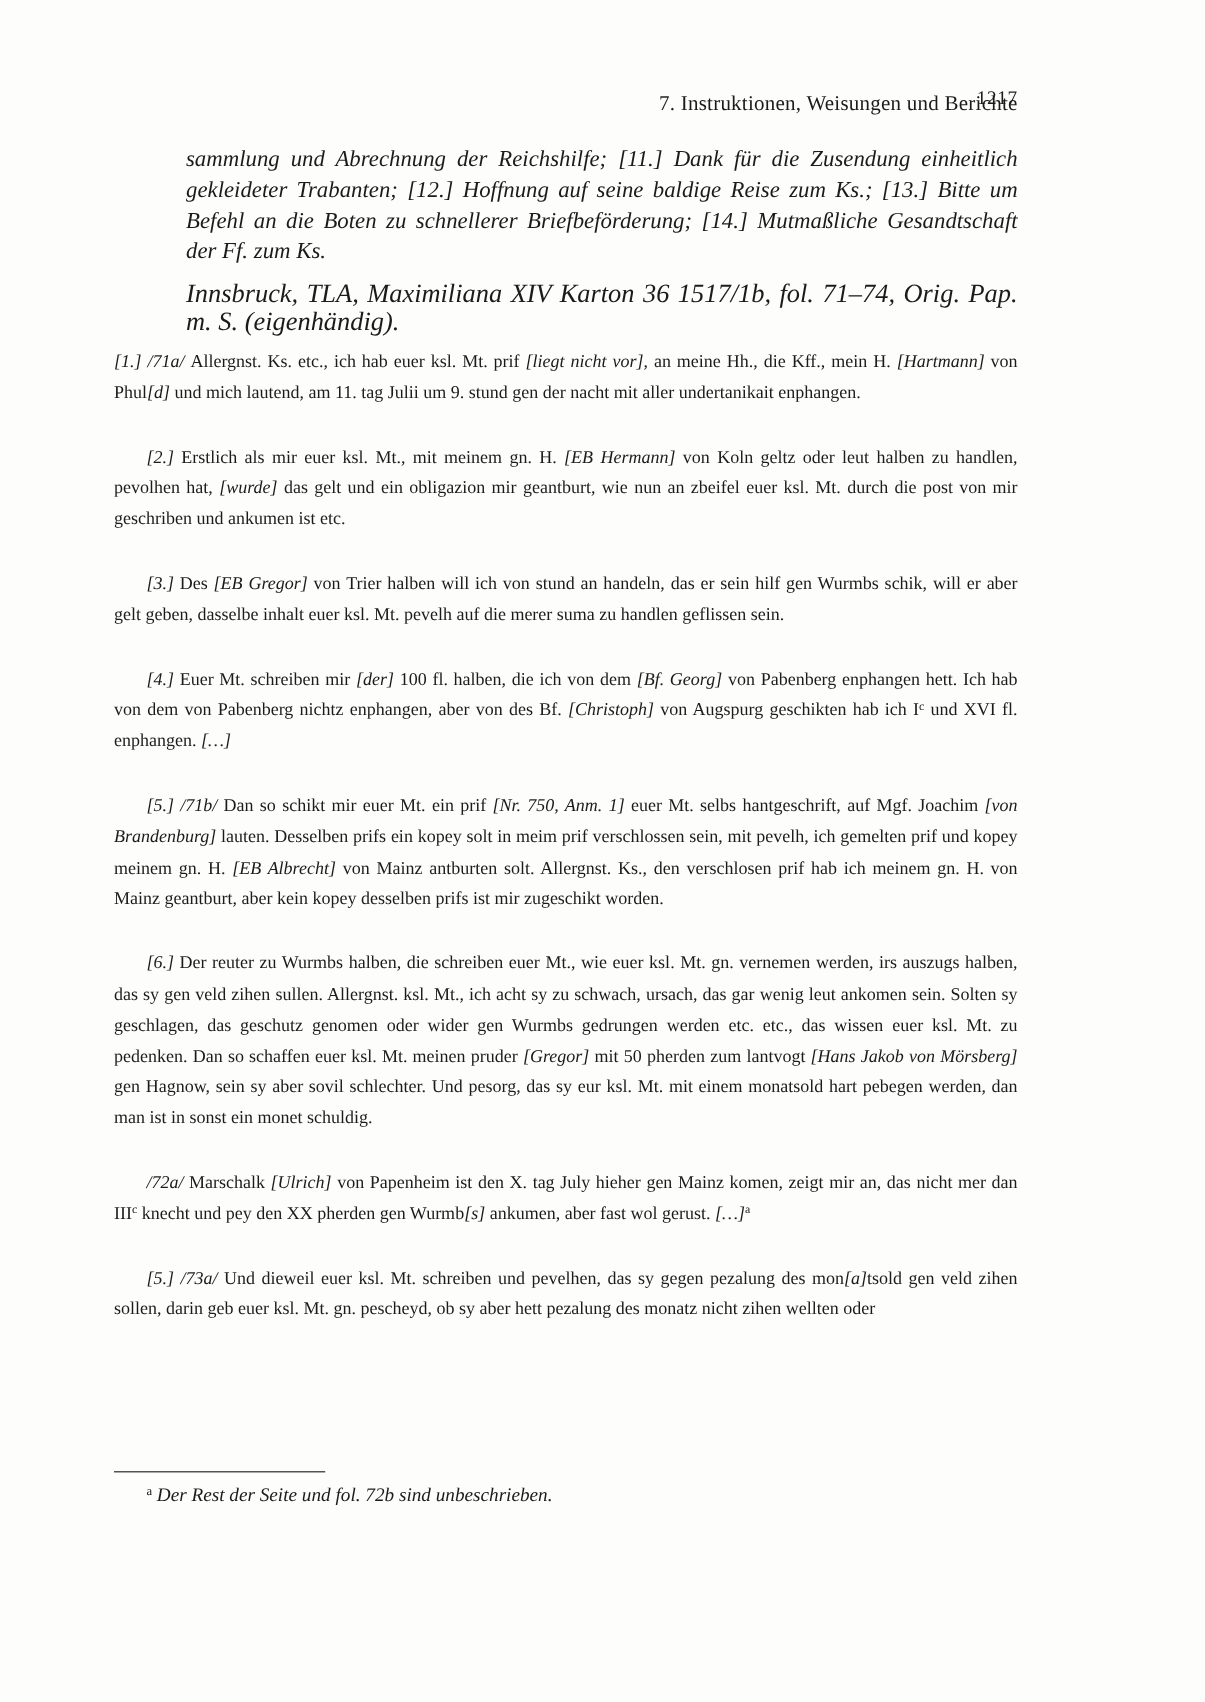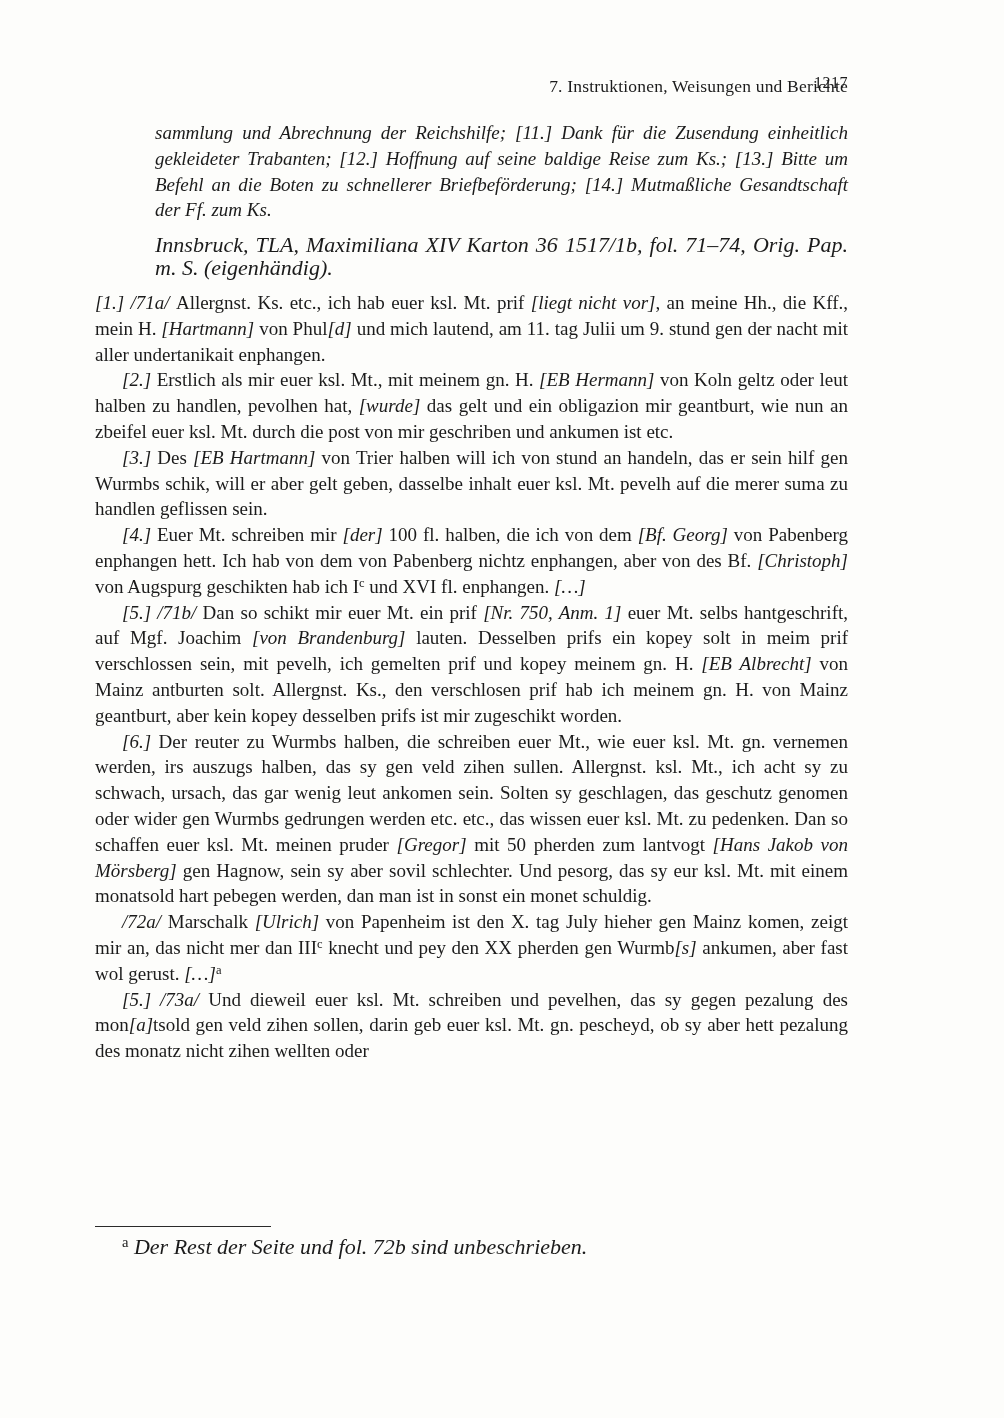--- a/index.html
+++ b/index.html
@@ -38,45 +38,45 @@
     position: absolute;
     left: 155px; top: 233px; width: 693px;
     font-size: 22px;
     line-height: 23px;
     font-style: italic;
     text-align: justify;
   }
   .body-text {
     position: absolute;
     left: 95px; top: 290px; width: 753px;
-    font-size: 19px;
+    font-size: 15px;
     line-height: 25.8px;
     text-align: justify;
   }
   .para { margin: 0; }
-  .para.indent { text-indent: 27px; }
+  .para.indent { text-indent: 27px; margin-top: 28px; }
   .it { font-style: italic; }
   sup {
     font-size: 0.66em;
     line-height: 0;
     position: relative;
     top: -0.45em;
     vertical-align: baseline;
   }
   .footnote-area {
     position: absolute;
     left: 95px; top: 1226px; width: 753px;
   }
   .fn-rule {
     width: 176px;
     border-top: 1.2px solid #2a2a2a;
     margin-bottom: 9px;
   }
   .footnote {
-    font-size: 22px;
+    font-size: 16px;
     line-height: 21px;
     padding-left: 27px;
   }
   .footnote .it { font-style: italic; }
 </style>
 </head>
 <body>
 
 <div class="page">
 
@@ -85,21 +85,21 @@
     <span class="pagenum">1217</span>
   </div>
 
   <div class="abstract"><span class="it">sammlung und Abrechnung der Reichshilfe; [11.] Dank für die Zusendung einheitlich gekleideter Trabanten; [12.] Hoffnung auf seine baldige Reise zum Ks.; [13.] Bitte um Befehl an die Boten zu schnellerer Briefbeförderung; [14.] Mutmaßliche Gesandtschaft der Ff. zum Ks.</span></div>
 
   <div class="citation"><span class="it">Innsbruck, TLA, Maximiliana XIV Karton 36 1517/1b, fol. 71–74, Orig. Pap. m. S. (eigenhändig).</span></div>
 
   <div class="body-text">
       <p class="para"><span class="it">[1.] /71a/ </span><span>Allergnst. Ks. etc., ich hab euer ksl. Mt. prif </span><span class="it">[liegt nicht vor]</span><span>, an meine Hh., die Kff., mein H. </span><span class="it">[Hartmann]</span><span> von Phul</span><span class="it">[d]</span><span> und mich lautend, am 11. tag Julii um 9. stund gen der nacht mit aller undertanikait enphangen.</span></p>
       <p class="para indent"><span class="it">[2.] </span><span>Erstlich als mir euer ksl. Mt., mit meinem gn. H. </span><span class="it">[EB Hermann]</span><span> von Koln geltz oder leut halben zu handlen, pevolhen hat, </span><span class="it">[wurde]</span><span> das gelt und ein obligazion mir geantburt, wie nun an zbeifel euer ksl. Mt. durch die post von mir geschriben und ankumen ist etc.</span></p>
-      <p class="para indent"><span class="it">[3.] </span><span>Des </span><span class="it">[EB Hartmann]</span><span> von Trier halben will ich von stund an handeln, das er sein hilf gen Wurmbs schik, will er aber gelt geben, dasselbe inhalt euer ksl. Mt. pevelh auf die merer suma zu handlen geflissen sein.</span></p>
+      <p class="para indent"><span class="it">[3.] </span><span>Des </span><span class="it">[EB Gregor]</span><span> von Trier halben will ich von stund an handeln, das er sein hilf gen Wurmbs schik, will er aber gelt geben, dasselbe inhalt euer ksl. Mt. pevelh auf die merer suma zu handlen geflissen sein.</span></p>
       <p class="para indent"><span class="it">[4.] </span><span>Euer Mt. schreiben mir </span><span class="it">[der]</span><span> 100 fl. halben, die ich von dem </span><span class="it">[Bf. Georg]</span><span> von Pabenberg enphangen hett. Ich hab von dem von Pabenberg nichtz enphangen, aber von des Bf. </span><span class="it">[Christoph]</span><span> von Augspurg geschikten hab ich I</span><sup>c</sup><span> und XVI fl. enphangen. </span><span class="it">[…]</span></p>
       <p class="para indent"><span class="it">[5.] /71b/ </span><span>Dan so schikt mir euer Mt. ein prif </span><span class="it">[Nr. 750, Anm. 1]</span><span> euer Mt. selbs hantgeschrift, auf Mgf. Joachim </span><span class="it">[von Brandenburg]</span><span> lauten. Desselben prifs ein kopey solt in meim prif verschlossen sein, mit pevelh, ich gemelten prif und kopey meinem gn. H. </span><span class="it">[EB Albrecht]</span><span> von Mainz antburten solt. Allergnst. Ks., den verschlosen prif hab ich meinem gn. H. von Mainz geantburt, aber kein kopey desselben prifs ist mir zugeschikt worden.</span></p>
       <p class="para indent"><span class="it">[6.] </span><span>Der reuter zu Wurmbs halben, die schreiben euer Mt., wie euer ksl. Mt. gn. vernemen werden, irs auszugs halben, das sy gen veld zihen sullen. Allergnst. ksl. Mt., ich acht sy zu schwach, ursach, das gar wenig leut ankomen sein. Solten sy geschlagen, das geschutz genomen oder wider gen Wurmbs gedrungen werden etc. etc., das wissen euer ksl. Mt. zu pedenken. Dan so schaffen euer ksl. Mt. meinen pruder </span><span class="it">[Gregor]</span><span> mit 50 pherden zum lantvogt </span><span class="it">[Hans Jakob von Mörsberg]</span><span> gen Hagnow, sein sy aber sovil schlechter. Und pesorg, das sy eur ksl. Mt. mit einem monatsold hart pebegen werden, dan man ist in sonst ein monet schuldig.</span></p>
       <p class="para indent"><span class="it">/72a/ </span><span>Marschalk </span><span class="it">[Ulrich]</span><span> von Papenheim ist den X. tag July hieher gen Mainz komen, zeigt mir an, das nicht mer dan III</span><sup>c</sup><span> knecht und pey den XX pherden gen Wurmb</span><span class="it">[s]</span><span> ankumen, aber fast wol gerust. </span><span class="it">[…]</span><sup>a</sup></p>
       <p class="para indent"><span class="it">[5.] /73a/ </span><span>Und dieweil euer ksl. Mt. schreiben und pevelhen, das sy gegen pezalung des mon</span><span class="it">[a]</span><span>tsold gen veld zihen sollen, darin geb euer ksl. Mt. gn. pescheyd, ob sy aber hett pezalung des monatz nicht zihen wellten oder</span></p>
     </div>
 
   <div class="footnote-area">
     <div class="fn-rule"></div>
     <p class="footnote"><sup>a</sup><span> </span><span class="it">Der Rest der Seite und fol. 72b sind unbeschrieben.</span></p>

